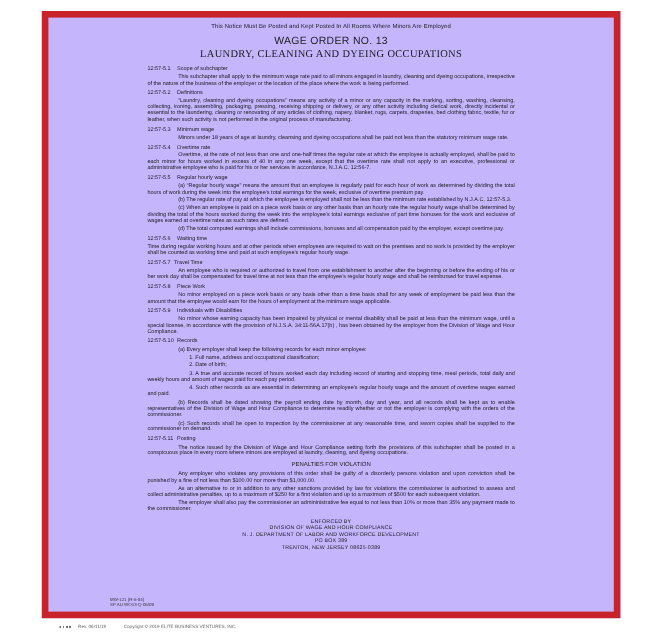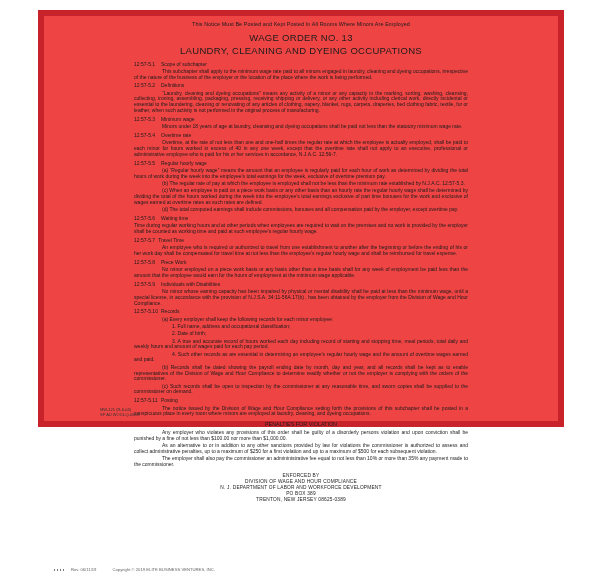--- a/index.html
+++ b/index.html
@@ -4,27 +4,27 @@
 <style>
   :root { --border-color: #c8232b; --text-color: #1c1c1c; --muted-color: #666666; }
   * { box-sizing: border-box; }
   html, body { margin: 0; padding: 0; }
   body {
     width: 600px; height: 580px; background: #ffffff; position: relative;
     font-family: "Liberation Sans", sans-serif; color: var(--text-color);
     -webkit-font-smoothing: antialiased;
   }
   .frame {
-    position: absolute; left: 38px; top: 10px; width: 526px; height: 417px;
-    border: 6px solid var(--border-color); background: #ef4444;
+    position: absolute; left: 38px; top: 10px; width: 526px; height: 552px;
+    border: 6px solid var(--border-color); background: #c4b5fd;
   }
   .inner { padding: 2px 90px 0 90px; }
   .notice { text-align: center; font-size: 5.4px; margin-top: 3px; letter-spacing: 0.1px; }
   .title { text-align: center; font-size: 9.5px; margin-top: 5px; letter-spacing: 0.3px; }
-  .subtitle { text-align: center; font-size: 9.5px; margin-top: 1.5px; letter-spacing: 0.3px; }
+  .subtitle { text-align: center; font-size: 9.5px; margin-top: 1.5px; letter-spacing: 0.3px; font-family: Liberation Serif, serif; }
   .body { margin-top: 6px; font-size: 5px; line-height: 5.8px; }
   .section { margin-top: 3px; }
   .sec-head { margin-bottom: 1.5px; }
   .sec-num { display: inline-block; min-width: 27px; }
   .sec-head.tight .sec-num { min-width: 0; margin-right: 3px; }
   .para { margin: 0 0 1.5px 0; text-align: justify; }
   .para.indent { text-indent: 28px; }
   .para.list { text-indent: 38px; }
   .penalties-heading { text-align: center; font-size: 5.4px; margin-top: 5px; margin-bottom: 2px; }
   .penalties .para { font-size: 5px; line-height: 5.8px; }

